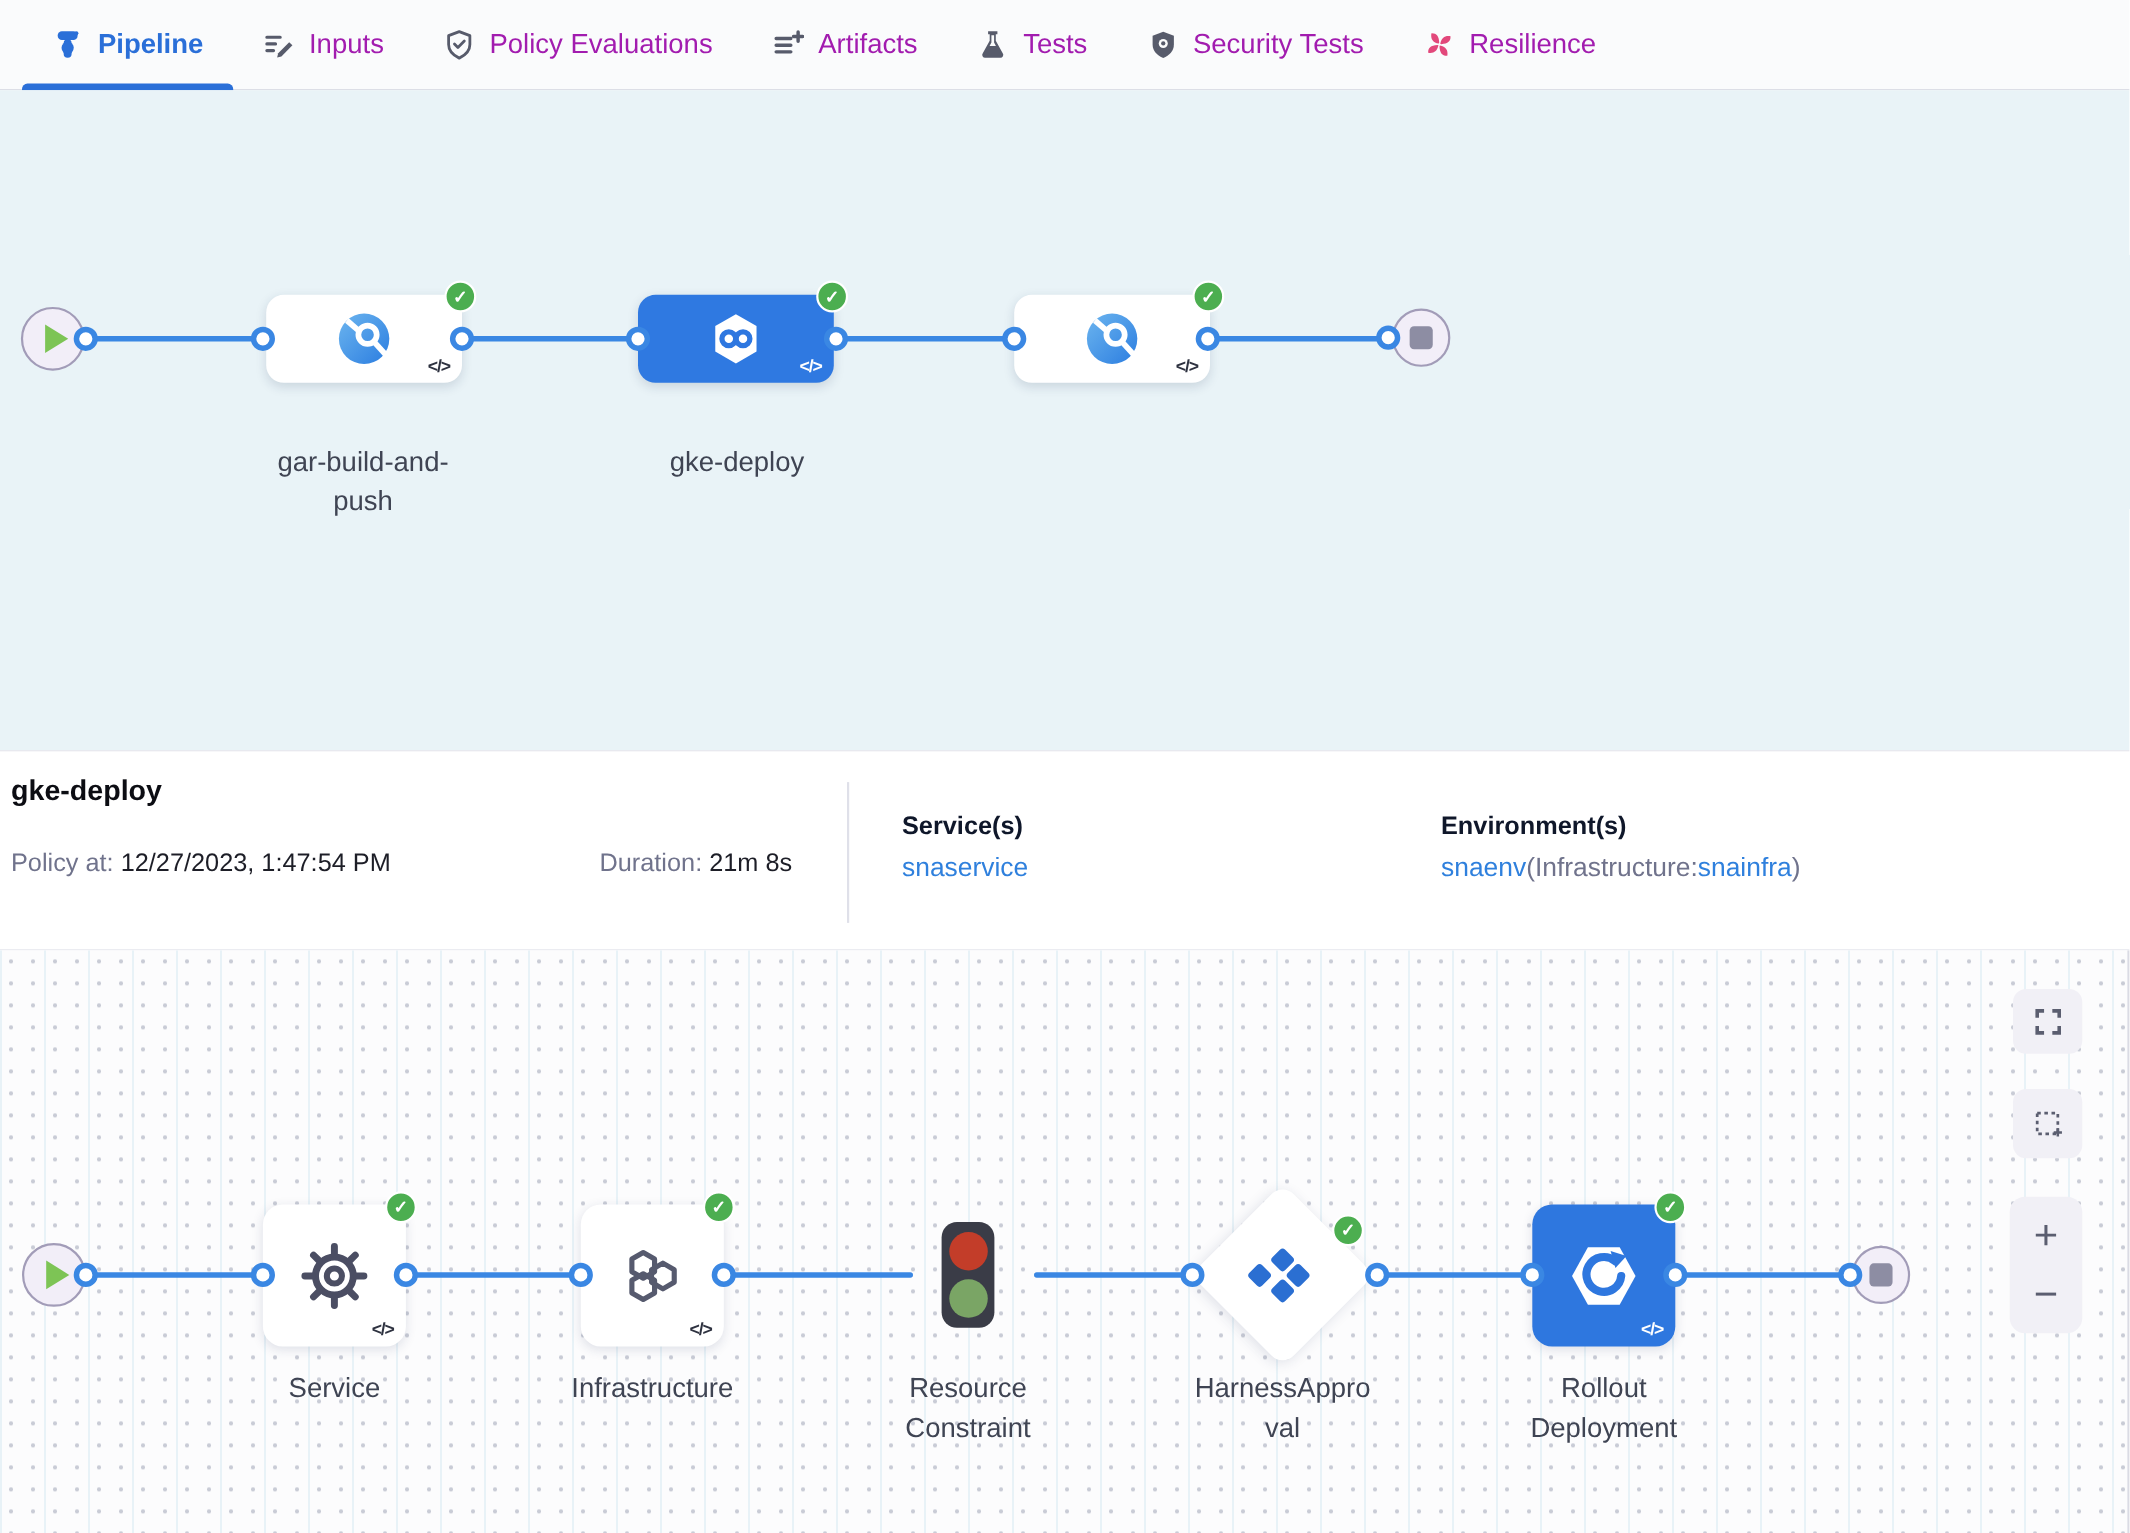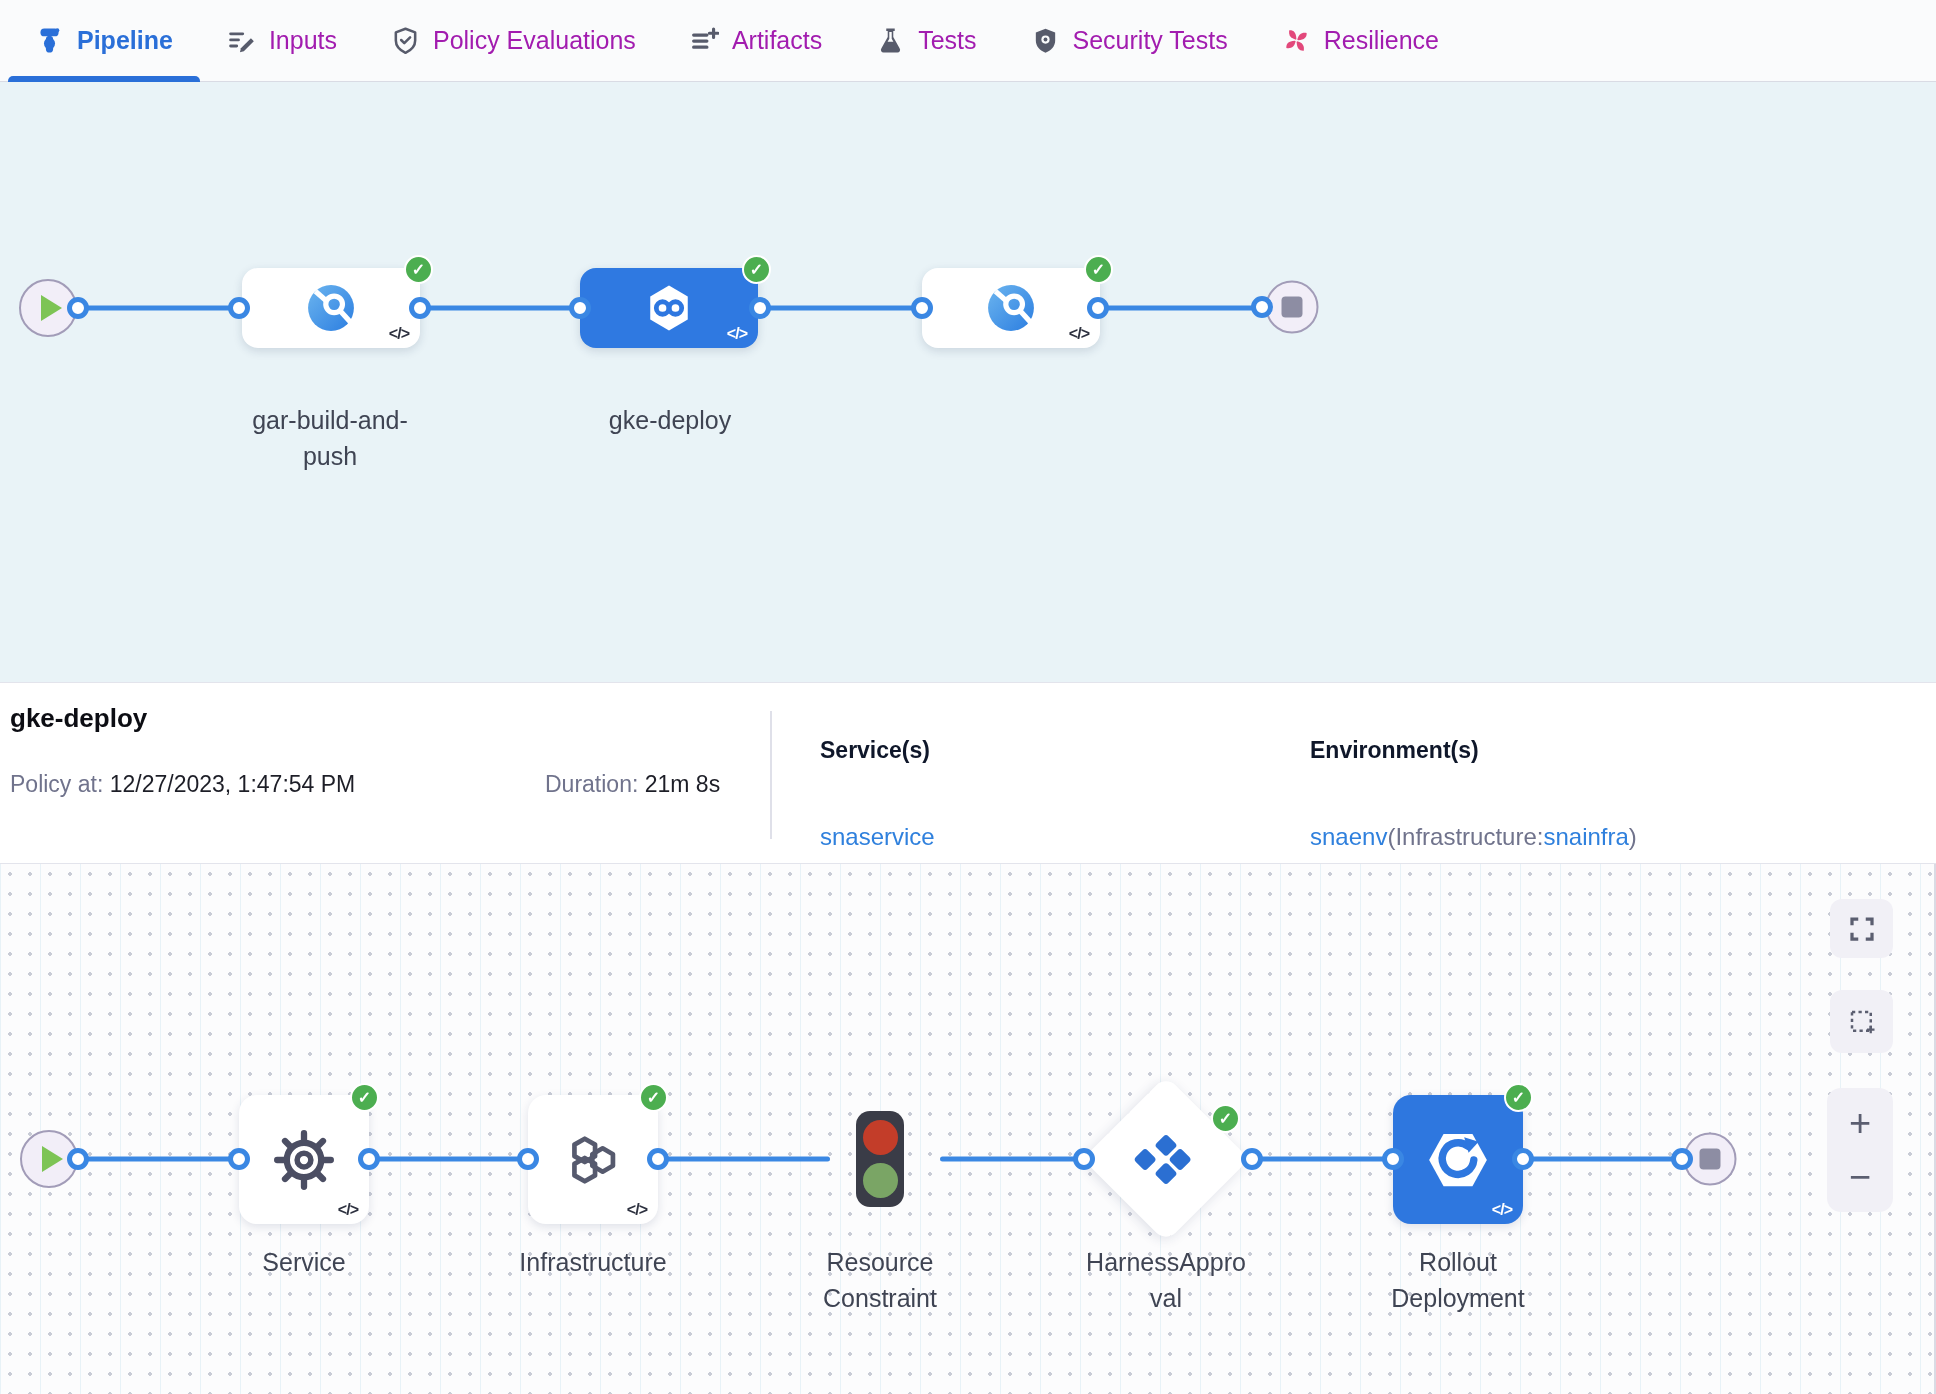--- a/index.html
+++ b/index.html
@@ -5,21 +5,21 @@
   html,body{margin:0;padding:0;}
   body{
     width:1936px;height:1394px;position:relative;overflow:hidden;
     font-family:"Liberation Sans",sans-serif;background:#ffffff;
     -webkit-font-smoothing:antialiased;
   }
   
   .tabbar{
     position:absolute;top:0;left:0;width:1936px;height:82px;
     background:#fafbfc;border-bottom:1px solid #d9dbe4;
-    display:flex;align-items:stretch;padding-left:8px;box-sizing:border-box;
+    display:flex;align-items:stretch;padding-left:20px;box-sizing:border-box;
   }
   .tab{
     display:flex;align-items:center;gap:13px;padding:0 27px;
     font-size:25px;font-weight:500;color:#a21caf;position:relative;cursor:pointer;
     white-space:nowrap;
   }
   .tab .ticon{width:29px;height:29px;color:#575b6b;flex:0 0 auto;}
   .tab.active{color:#2a6fd8;font-weight:700;}
   .tab.active .ticon{color:#2a6fd8;}
   .tab.active::after{
@@ -36,21 +36,21 @@
   
   .summary{
     position:absolute;top:682px;left:0;width:1936px;height:182px;
     background:#ffffff;border-top:1px solid #e3e4ec;border-bottom:1px solid #e3e4ec;
     box-sizing:border-box;
   }
   .sum-title{position:absolute;left:10px;top:20px;font-size:26px;font-weight:700;color:#0c0d13;}
   .sum-row{position:absolute;top:88px;font-size:23px;color:#1d1e27;}
   .lbl-gray{color:#70738c;}
   .sum-col-label{position:absolute;top:54px;font-size:23px;font-weight:700;color:#0f172a;}
-  .sum-col-value{position:absolute;top:92px;font-size:24px;margin-top:48px;}
+  .sum-col-value{position:absolute;top:92px;font-size:24px;}
   .blue-link{color:#2f80dd;cursor:pointer;}
   .divider-v{position:absolute;left:770px;top:28px;width:2px;height:128px;background:#dfe0e9;}
 
   
   .exec-canvas{
     position:absolute;top:864px;left:0;width:1936px;height:530px;
     background-color:#fcfcfd;
     background-image:
       linear-gradient(90deg,#e8f2f7 1.5px,transparent 1.5px),
       radial-gradient(circle,#c9ccd6 1.7px,transparent 2.1px);

